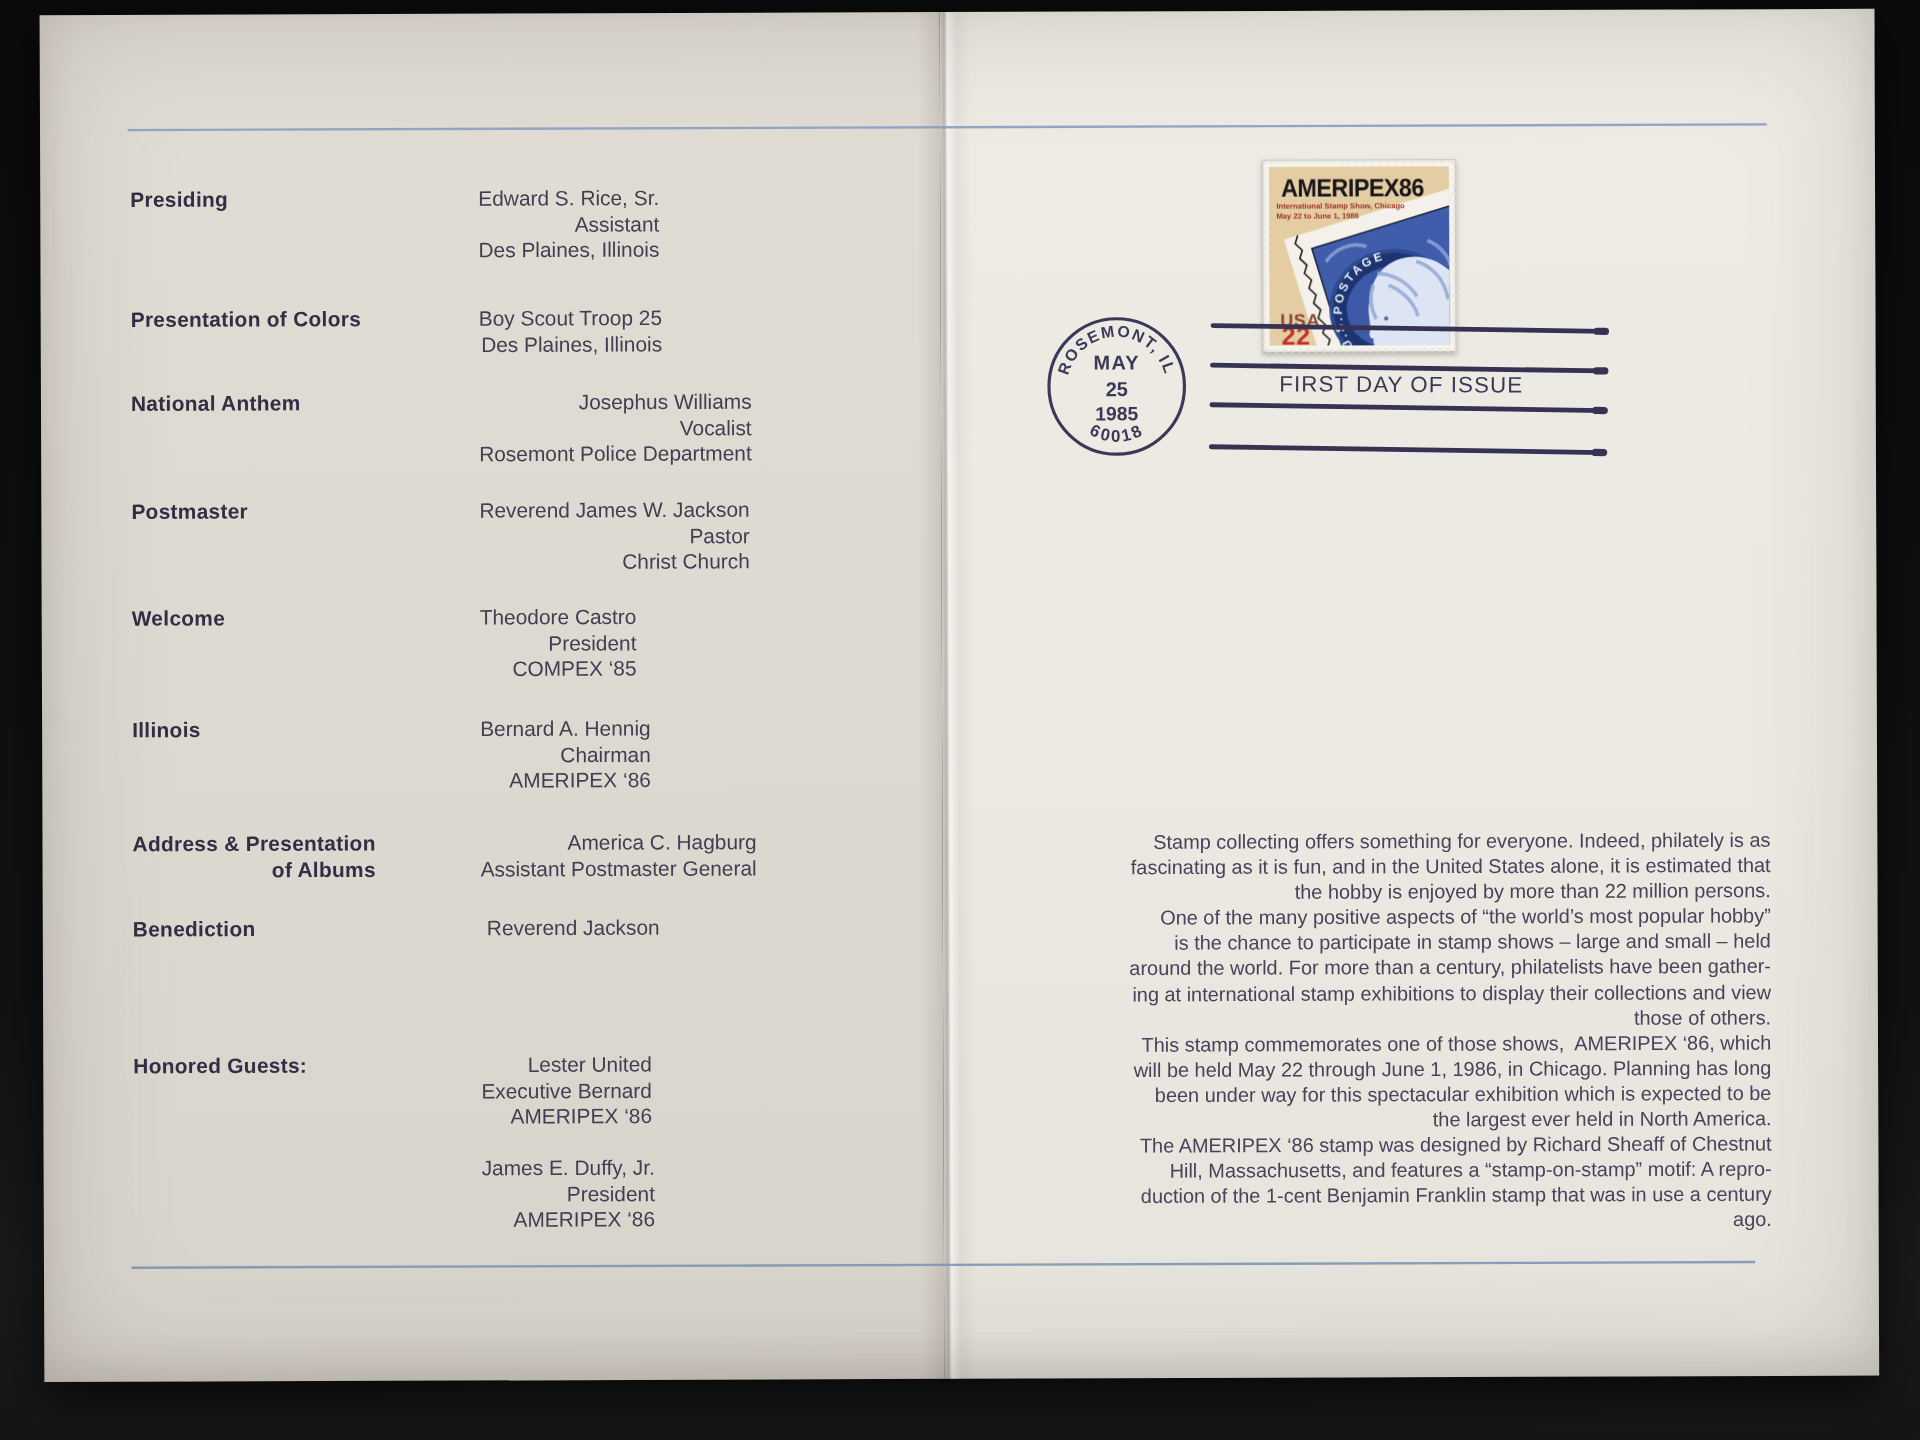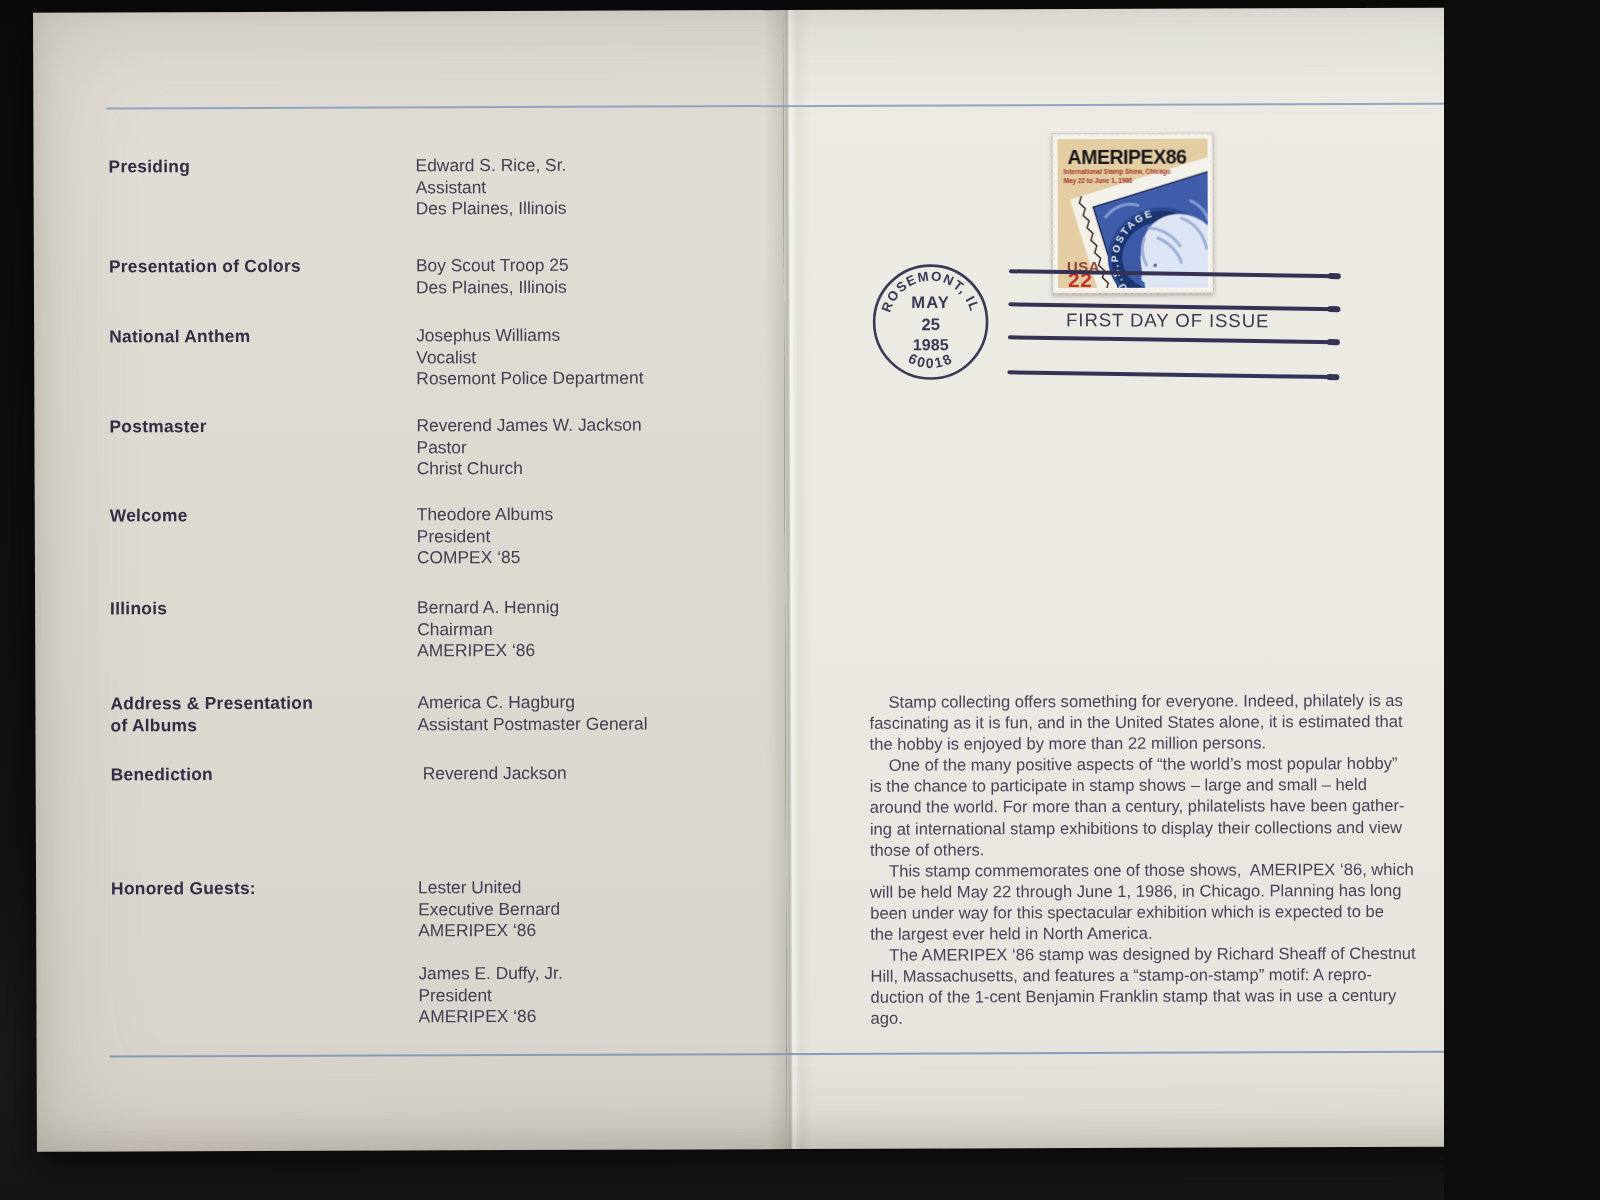--- a/index.html
+++ b/index.html
@@ -1,37 +1,37 @@
 <!DOCTYPE html>
 <html><head>
 <meta charset="utf-8">
 <style>
   html,body{margin:0;padding:0;background:#0d0d0d;}
   *{box-sizing:border-box;}
-  .stage{position:relative;width:1444px;height:1200px;overflow:hidden;
+  .stage{position:relative;width:1600px;height:1200px;overflow:hidden;
          background:linear-gradient(180deg,#0b0b0b 0%,#121212 70%,#1a1a1a 88%,#161616 100%);
-         font-family:"Liberation Sans",sans-serif;}
+         font-family:"Liberation Sans",sans-serif;text-align:right;}
   .booklet{position:absolute;left:35px;top:10px;width:1529px;height:1139px;
            transform:rotate(-0.2deg);
            box-shadow:0 14px 40px rgba(0,0,0,0.65);}
   .page{position:absolute;top:0;height:100%;}
   .page-left{left:0;width:750px;background:linear-gradient(180deg,#e1ddd5 0%,#ddd9d1 55%,#d8d4cc 100%);}
   .page-right{left:750px;width:779px;background:linear-gradient(180deg,#edebe4 0%,#ebe9e2 55%,#e5e3db 100%);}
   .booklet::after{content:"";position:absolute;inset:0;pointer-events:none;
            box-shadow:inset 0 0 110px rgba(70,60,45,0.20), inset 0 -12px 30px rgba(60,50,40,0.12);}
   .fold{position:absolute;left:731px;top:0;width:46px;height:100%;pointer-events:none;
         background:linear-gradient(90deg,rgba(80,72,60,0) 0%,rgba(80,72,60,0.14) 40%,rgba(55,48,40,0.28) 49%,rgba(255,255,255,0.45) 55%,rgba(120,110,95,0.08) 72%,rgba(120,110,95,0) 100%);}
   .rule{position:absolute;height:2px;background:#87a0c2;opacity:0.9;}
   .rule-top{left:73px;top:95px;width:1366px;}
   .rule-bottom{left:73px;top:1043px;width:1353px;background:#7d96b8;}
 
   
   .prow{position:absolute;left:75px;width:660px;color:#443d52;font-size:17.4px;line-height:21.5px;}
   .plabel{position:absolute;left:0;top:0;font-weight:700;color:#332d45;letter-spacing:0.25px;white-space:pre-line;}
-  .pvals{position:absolute;left:307px;top:0;}
+  .pvals{position:absolute;left:290px;top:0;}
   .vline{white-space:pre;}
 
   
   .bodytext{position:absolute;left:834px;top:682px;width:606px;color:#49425a;
             font-size:16.6px;line-height:21.1px;}
   .bline{white-space:pre;}
   .ind{padding-left:19px;}
 
   .fdoi{position:absolute;left:1032px;top:301px;font-size:18.6px;letter-spacing:0.9px;
         color:#3b3855;white-space:pre;transform:rotate(0.5deg);}
@@ -86,21 +86,21 @@
       <div class="plabel">Postmaster</div>
       <div class="pvals">
         <div class="vline">Reverend James W. Jackson</div>
         <div class="vline">Pastor</div>
         <div class="vline">Christ Church</div>
       </div>
     </div>
     <div class="prow" style="top:493px">
       <div class="plabel">Welcome</div>
       <div class="pvals">
-        <div class="vline">Theodore Albums</div>
+        <div class="vline">Theodore Castro</div>
         <div class="vline">President</div>
         <div class="vline">COMPEX ‘85</div>
       </div>
     </div>
     <div class="prow" style="top:586px">
       <div class="plabel">Illinois</div>
       <div class="pvals">
         <div class="vline">Bernard A. Hennig</div>
         <div class="vline">Chairman</div>
         <div class="vline">AMERIPEX ‘86</div>

